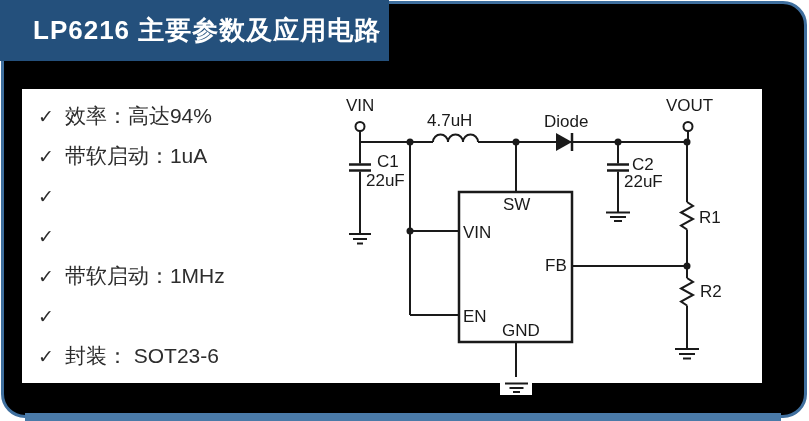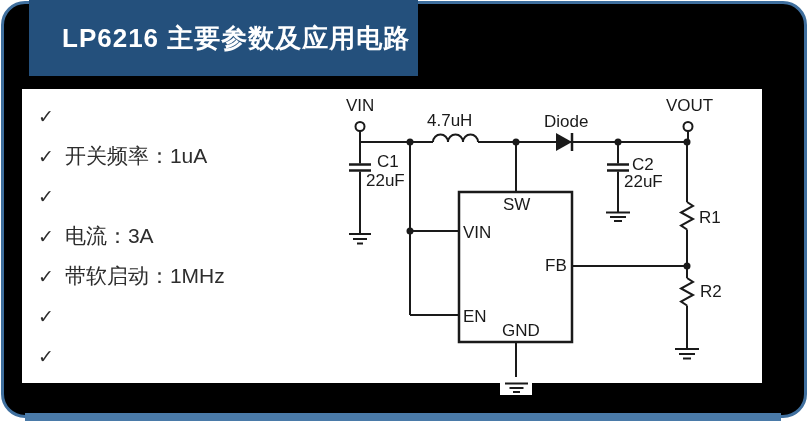--- a/index.html
+++ b/index.html
@@ -9,22 +9,22 @@
 
   .panel {
     position:absolute; left:1px; top:1px; width:806px; height:417px;
     background:#000000; border:3px solid #3f6f9e; border-radius:24px;
   }
   .bottom-bar {
     position:absolute; left:25px; top:413px; width:756px; height:8px;
     background:#4a7aa8;
   }
   .banner {
-    position:absolute; left:0; top:0; width:389px; height:76px;
-    background:#24507c; display:flex; align-items:center;margin-left:29px;
+    position:absolute; left:0; top:0; width:389px; height:61px;
+    background:#24507c; display:flex; align-items:center;
   }
   .banner span {
     color:#ffffff; font-size:26px; font-weight:bold; letter-spacing:1px;
     padding-left:33px; white-space:nowrap;
   }
   .content {
     position:absolute; left:22px; top:89px; width:740px; height:294px;
     background:#ffffff;
   }
   ul.features {
@@ -52,41 +52,42 @@
   <div class="bottom-bar"></div>
 
   <div class="banner">
     <span>LP6216 主要参数及应用电路</span>
   </div>
 
   <div class="content">
     <ul class="features">
       <li>
           <span class="check">✓</span>
+          <span>效率：高达94%</span>
         </li>
       <li>
           <span class="check">✓</span>
-          <span>开关频率：1uA</span>
+          <span>带软启动：1uA</span>
         </li>
       <li>
           <span class="check">✓</span>
         </li>
       <li>
           <span class="check">✓</span>
-          <span>电流：3A</span>
         </li>
       <li>
           <span class="check">✓</span>
           <span>带软启动：1MHz</span>
         </li>
       <li>
           <span class="check">✓</span>
         </li>
       <li>
           <span class="check">✓</span>
+          <span>封装： SOT23-6</span>
         </li>
     </ul>
   </div>
 
   <svg class="circuit" width="809" height="421" viewBox="0 0 809 421">
     <g stroke="#1a1a1a" stroke-width="2" fill="none">
 
       <path d="M360,142 H433 M478,142 H687"></path>
 
       <path d="M360,131 V142"></path>

